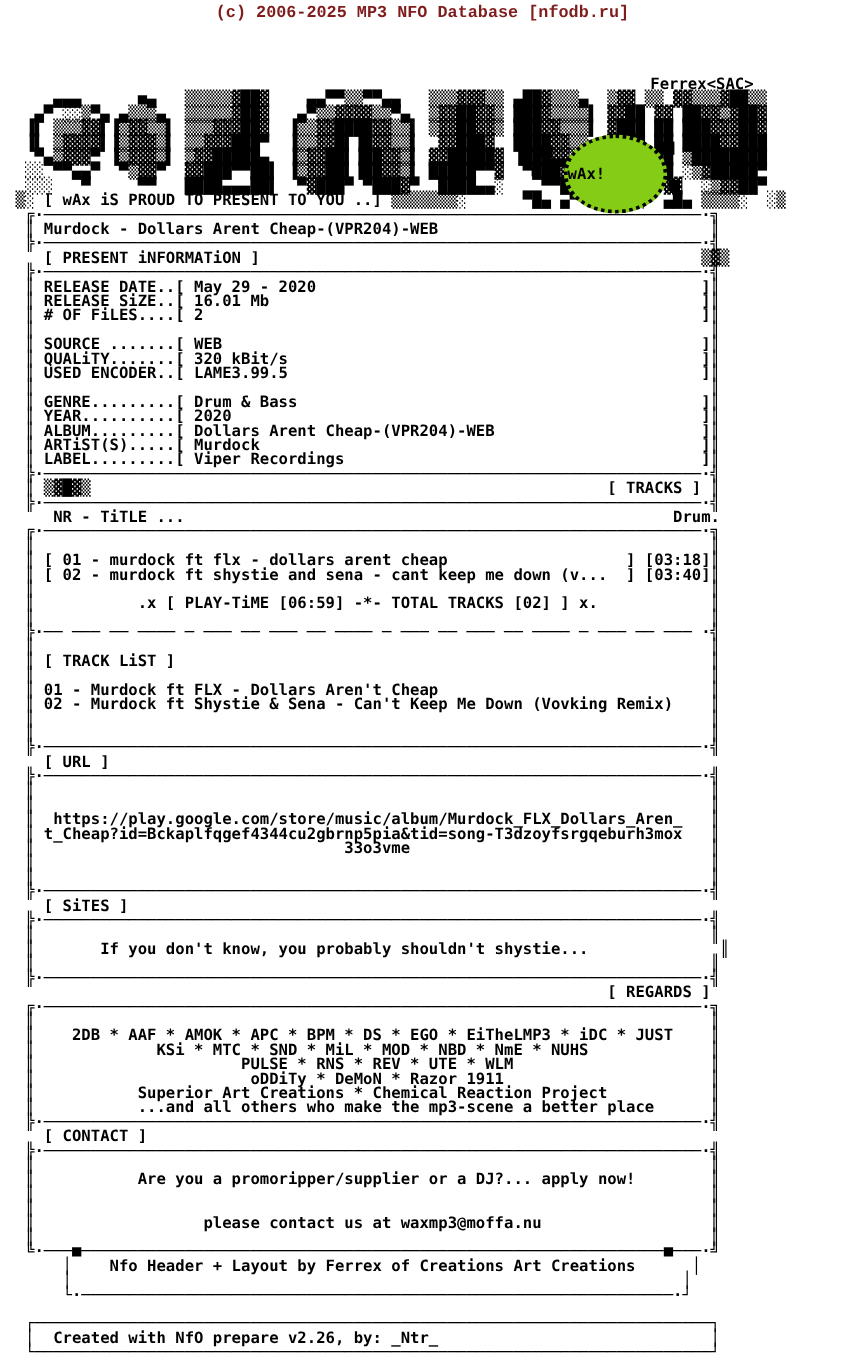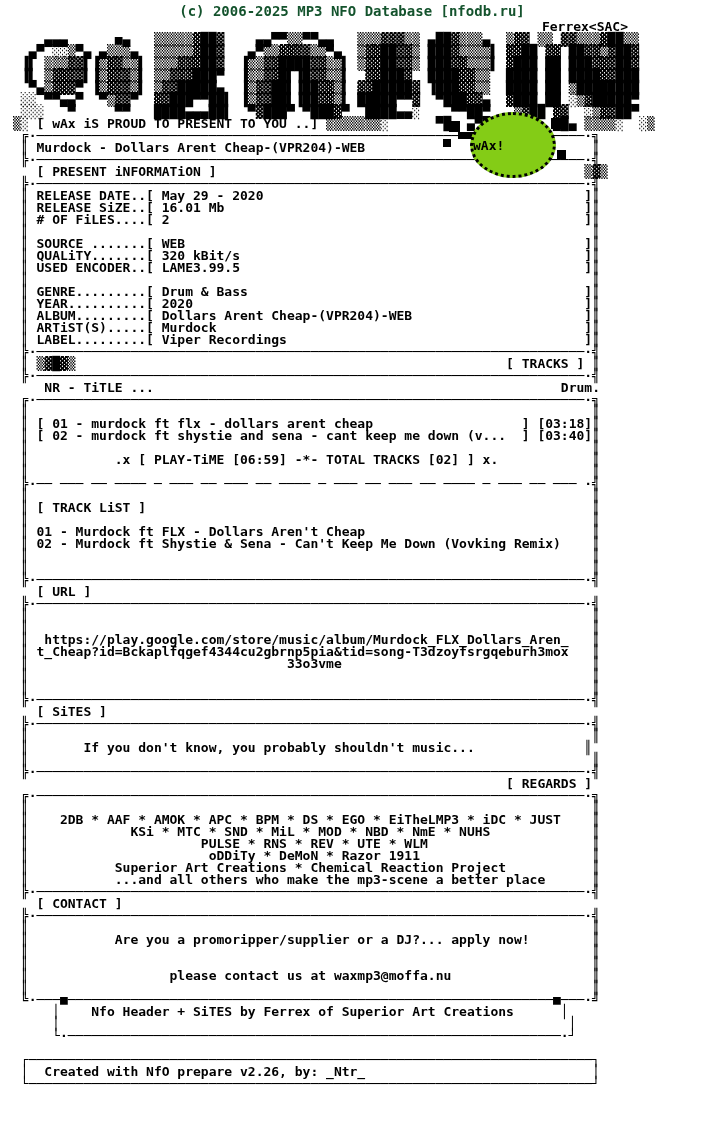--- a/index.html
+++ b/index.html
@@ -11,20 +11,21 @@
   }
   .banner{
     text-align:center;
     font:bold 14px/18px "DejaVu Sans Mono", monospace;
     padding-top:2px;
   }
   .author{
     text-align:right;
     padding-right:76px;
     font:bold 13px/14px "DejaVu Sans Mono", monospace;
+    margin-top:44px;
   }
   pre{
     margin:0;
     padding:0 0 0 13px;
     font:bold 13px/12px "DejaVu Sans Mono", monospace;
     white-space:pre;
   }
   .bubble{
     position:absolute;
     left:470px;top:112px;width:80px;height:60px;
@@ -38,21 +39,21 @@
   .frag{position:absolute;background:#000000;z-index:5;}
   .f1{left:449px;top:121px;width:11px;height:11px;}
   .f2{left:443px;top:139px;width:8px;height:8px;}
   .f3{left:458px;top:132px;width:22px;height:7px;}
   .f4{left:551px;top:118px;width:11px;height:11px;}
   .f5{left:557px;top:150px;width:9px;height:9px;}
 </style>
 </head>
 <body>
 
-<div class="banner" style="color: #14532d;">(c) 2006-2025 MP3 NFO Database [nfodb.ru]</div>
+<div class="banner" style="color: #7f1d1d; font-family: Liberation Mono, monospace;">(c) 2006-2025 MP3 NFO Database [nfodb.ru]</div>
 <div class="author">Ferrex&lt;SAC&gt;</div>
 
 <pre>    ▄▄▄      ■▄   ▒▒▒▒▒▓██▓    ▄▄▀▀▒▒▀▀▄▄   ▒▒▒▓▓▓▒▒ ▄██▓▒▒▒▄  ▒▓▓ ▒▒ ▓▓▒▒▒▓██▒▒
   ▄▀ ░░▒▀▄ ▄▒▒▒▄  ▒▒▒▒▒▓██▓   ▄▀▒▒▓▓▓▓▒▒▀▄  ▒▓▓██▓▓▒ ███▓▒▒▒▒▌ ▓▓██ ▓▓ ██▓▓▒▓██▓
  ▐▌ ▒▒▒▓▓▌▐▒▓▓▒▒▌ ▒▒▒▓▓▓██▓  ▐▒▒▓▓████▓▓▒▒▌ ▒▓▓██▓▓▒ ███▓▓▒▒▒▌ ▓███ ██ ███▓▓▓██▓
  ▐▌ ▒▓▓▓▓▌▐▒▓▓▓▒▌ ▒▒▓▓▓███▀  ▐▒▒▓▓█▌▐█▓▓▒▒▌  ▓▓███▓  ████▓▓▒▒  ████ ██ ████▓▓███
   ▀▄▒▓▓▓▀ ▐▒▓▓▓▒▌ ▒▓▓█████▄  ▐▒▓▓██▌▐██▓▓▒▌ ▓▓█████▓ ▐███▓▓▒▒  ████ ██ ▒████████
  ░░ ▀▀▄▄▀  ▀▒▓▓▀  ▓▓███▀▀██▌ ▐▒▓▓██▌▐██▓▓▒▌ █████▀▀▓  ▀███▓▓▄  ▓███ ██ ░▒▓█████▀
  ░░░   ▀     ▀▀   ████▄▄▄██▌  ▀▓███▀ ▀███▓▀  ████▄▄░    ▀▀██▀   ▒▓██ ▓▓  ░▒▓▓██▀</pre>
 <pre>▒░ [ wAx iS PROUD TO PRESENT TO YOU ..] ▒▒▒▒▒▒▒░      ▀█▄ ▄▀▀ ▒▒▒▒░  ▄█▄ ▒▒▒▒░  ░▒</pre>
@@ -100,21 +101,21 @@
  ║                                                                        ║
  ║  https://play.google.com/store/music/album/Murdock_FLX_Dollars_Aren_   ║
  ║ t_Cheap?id=Bckaplfqgef4344cu2gbrnp5pia&amp;tid=song-T3dzoyfsrgqeburh3mox   ║
  ║                                 33o3vme                                ║
  ║                                                                        ║
  ║                                                                        ║
  ╠·──────────────────────────────────────────────────────────────────────·╣</pre>
 <pre>   [ SiTES ]
  ╠·──────────────────────────────────────────────────────────────────────·╣
  ║                                                                        ║
- ║       If you don't know, you probably shouldn't music...              ║
+ ║       If you don't know, you probably shouldn't shystie...              ║
  ║                                                                        ║
  ╠·──────────────────────────────────────────────────────────────────────·╣</pre>
 <pre>                                                               [ REGARDS ]
  ╔·──────────────────────────────────────────────────────────────────────·╗
  ║                                                                        ║
  ║    2DB * AAF * AMOK * APC * BPM * DS * EGO * EiTheLMP3 * iDC * JUST    ║
  ║             KSi * MTC * SND * MiL * MOD * NBD * NmE * NUHS             ║
  ║                      PULSE * RNS * REV * UTE * WLM                     ║
  ║                       oDDiTy * DeMoN * Razor 1911                      ║
  ║           Superior Art Creations * Chemical Reaction Project           ║
@@ -122,21 +123,21 @@
  ╠·──────────────────────────────────────────────────────────────────────·╣</pre>
 <pre>   [ CONTACT ]
  ╠·──────────────────────────────────────────────────────────────────────·╣
  ║                                                                        ║
  ║           Are you a promoripper/supplier or a DJ?... apply now!        ║
  ║                                                                        ║
  ║                                                                        ║
  ║                  please contact us at waxmp3@moffa.nu                  ║
  ║                                                                        ║
  ╚·───■──────────────────────────────────────────────────────────────■───·╝</pre>
-<pre>     │    Nfo Header + SiTES by Ferrex of Superior Art Creations      │
+<pre>     │    Nfo Header + Layout by Ferrex of Creations Art Creations      │
      │                                                                 │
      └·───────────────────────────────────────────────────────────────·┘
 
 </pre>
 <pre> ┌────────────────────────────────────────────────────────────────────────┐
  │  Created with NfO prepare v2.26, by: _Ntr_                             │
  └────────────────────────────────────────────────────────────────────────┘</pre>
 
 <div class="bubble">
   <span>wAx!</span>

